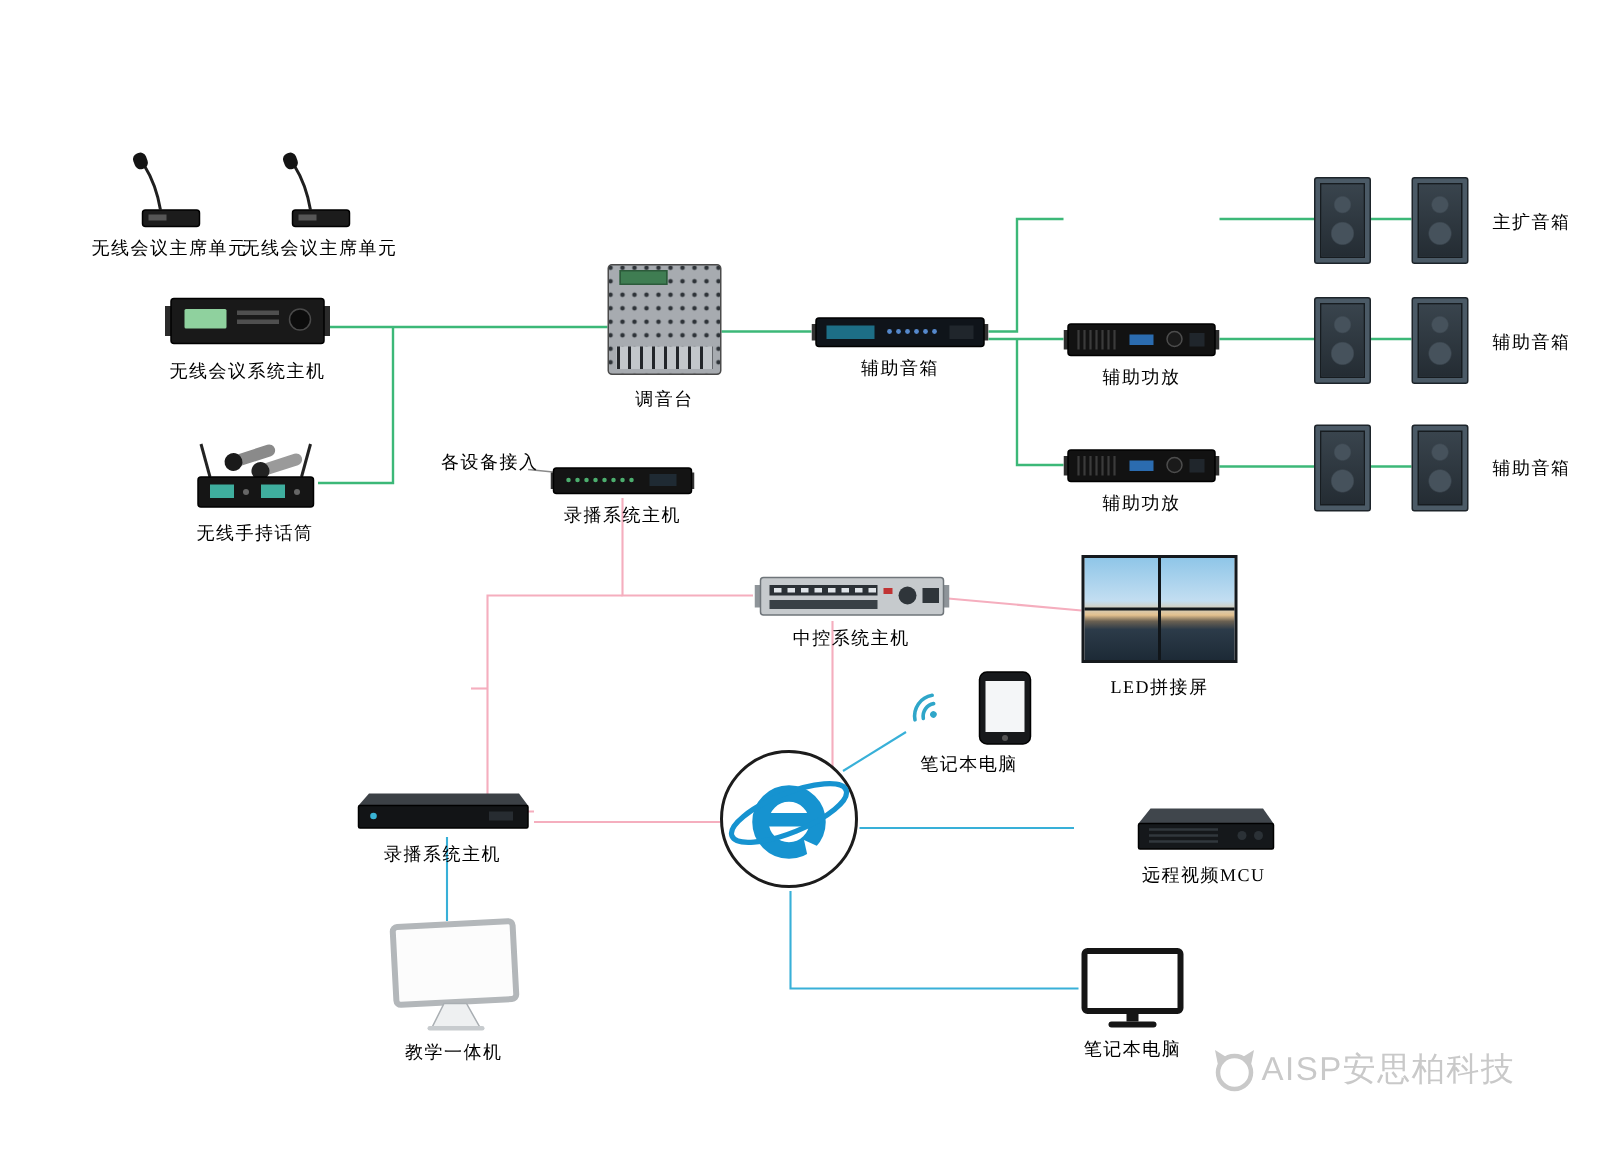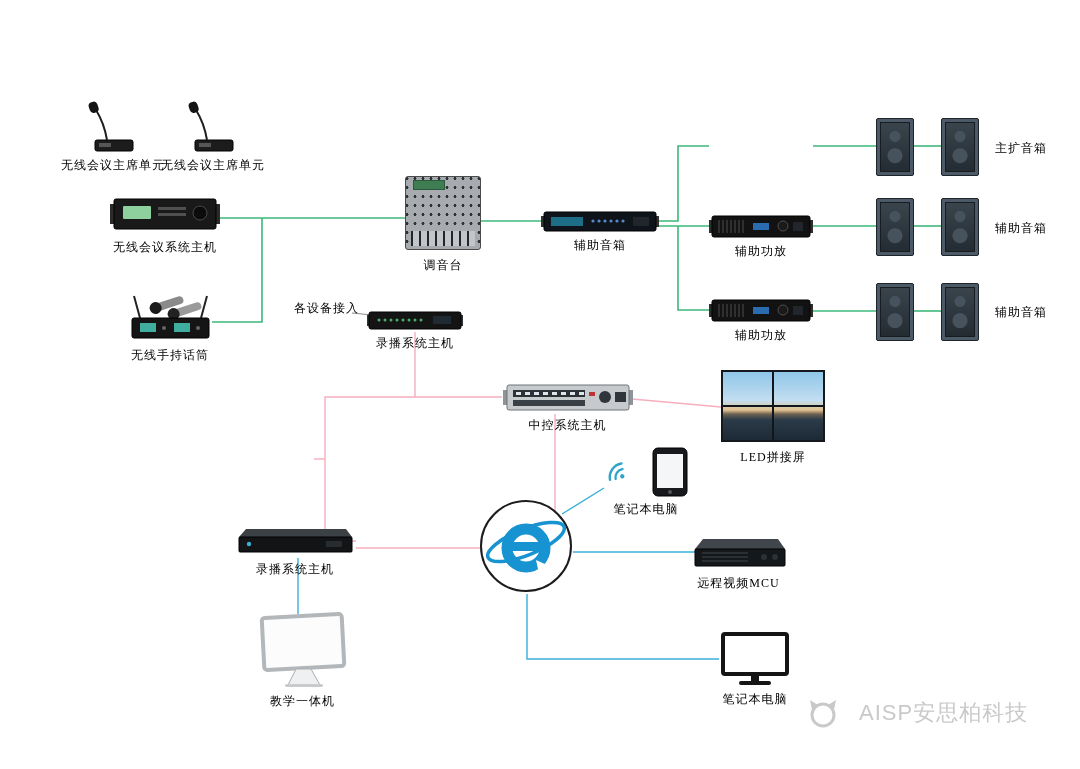--- a/index.html
+++ b/index.html
@@ -30,21 +30,21 @@
                radial-gradient(circle at 50% 68%,#46525c 7px,rgba(0,0,0,0) 8px),
                linear-gradient(#39444d,#242c33)}
   
   .ledwall{display:inline-block;width:104px;height:72px;border:2px solid #15191d;position:relative;
     background:linear-gradient(180deg,#8fc6e8 0%,#c3def1 42%,#e3c08e 56%,#6b6152 62%,#2c3b49 70%,#1d2a36 100%)}
   .ledwall::before{content:"";position:absolute;left:50%;top:0;bottom:0;width:2px;margin-left:-1px;background:#11161a}
   .ledwall::after{content:"";position:absolute;top:50%;left:0;right:0;height:2px;margin-top:-1px;background:#11161a}
   
   .tablet-group{display:flex;align-items:flex-end;justify-content:center;gap:2px}
   
-  .watermark{position:absolute;left:806px;top:698px;display:flex;align-items:center;gap:19px;
+  .watermark{position:absolute;left:806px;top:698px;display:flex;align-items:center;gap:1px;
     color:#c9c9c9;font-size:22px;letter-spacing:1px;font-family:"Liberation Sans","DejaVu Sans",sans-serif;
     text-shadow:0 1px 0 #fff}
 </style>
 </head>
 <body>
 
 <div class="canvas">
 
   <svg class="wires" viewBox="0 0 1080 769">
 
@@ -287,21 +287,21 @@
       </svg>
       <svg width="38" height="52" viewBox="0 0 38 52">
         <rect x="2" y="2" width="34" height="48" rx="5" fill="#17191c" stroke="#000"></rect>
         <rect x="6" y="8" width="26" height="34" fill="#f4f6f8"></rect>
         <circle cx="19" cy="46" r="2" fill="#555"></circle>
       </svg>
     </div>
     <div class="lbl">笔记本电脑</div>
   </div>
 
-  <div class="node" style="left:686px;top:532px;width:105px">
+  <div class="node" style="left:750px;top:532px;width:105px">
     <svg width="98" height="40" viewBox="0 0 98 40">
       <polygon points="13,7 88,7 95,17 5,17" fill="#40464c"></polygon>
       <rect x="5" y="17" width="90" height="17" rx="1" fill="#15181b" stroke="#000"></rect>
       <path d="M12 21 H58 M12 25 H58 M12 29 H58" stroke="#31373d" stroke-width="1.6"></path>
       <circle cx="74" cy="25" r="3" fill="#2b3136"></circle>
       <circle cx="85" cy="25" r="3" fill="#2b3136"></circle>
     </svg>
     <div class="lbl">远程视频MCU</div>
   </div>
 

